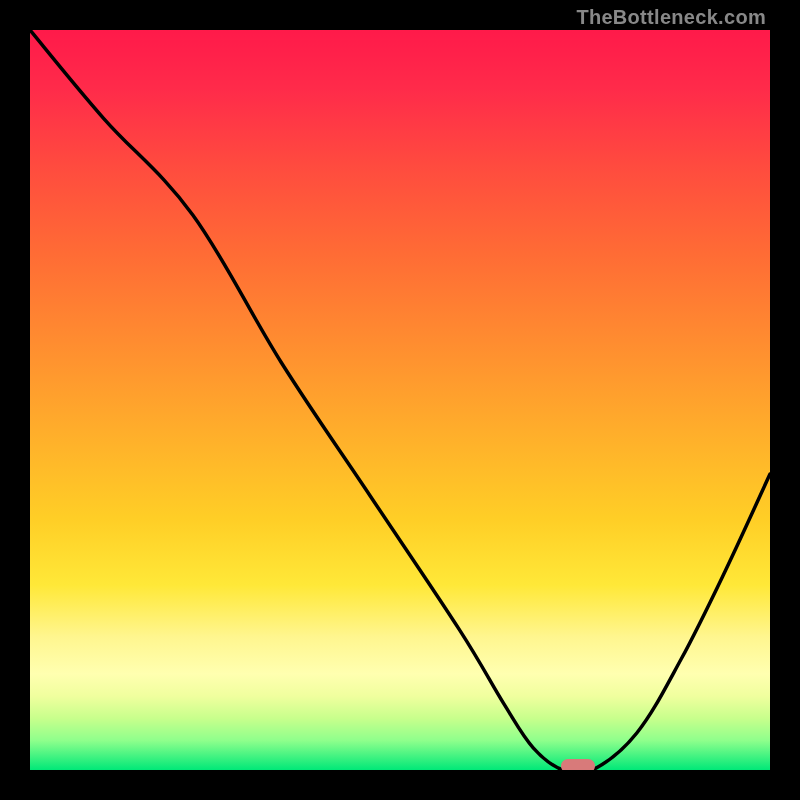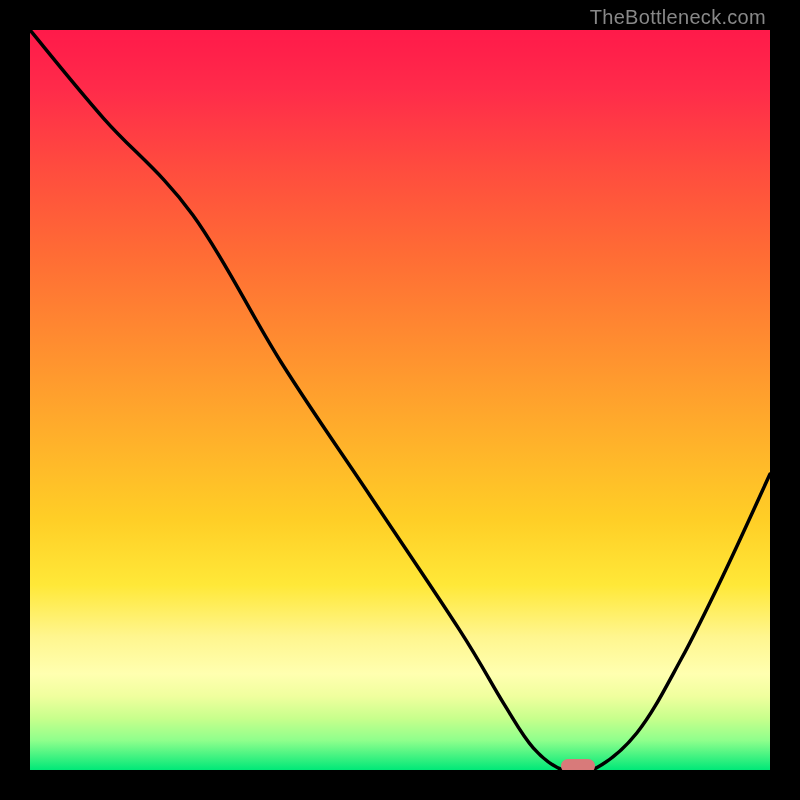--- a/index.html
+++ b/index.html
@@ -49,21 +49,21 @@
       #8fff8c 96%,
       #00e878 100%
     );
   }
   .watermark {
     position: absolute;
     top: 6px;
     right: 34px;
     color: #888;
     font-size: 20px;
-    font-weight: 400;
+    font-weight: 700;
     letter-spacing: 0.3px;
   }
   svg.curve {
     position: absolute;
     top: 0;
     left: 0;
     width: 100%;
     height: 100%;
   }
   .marker {

